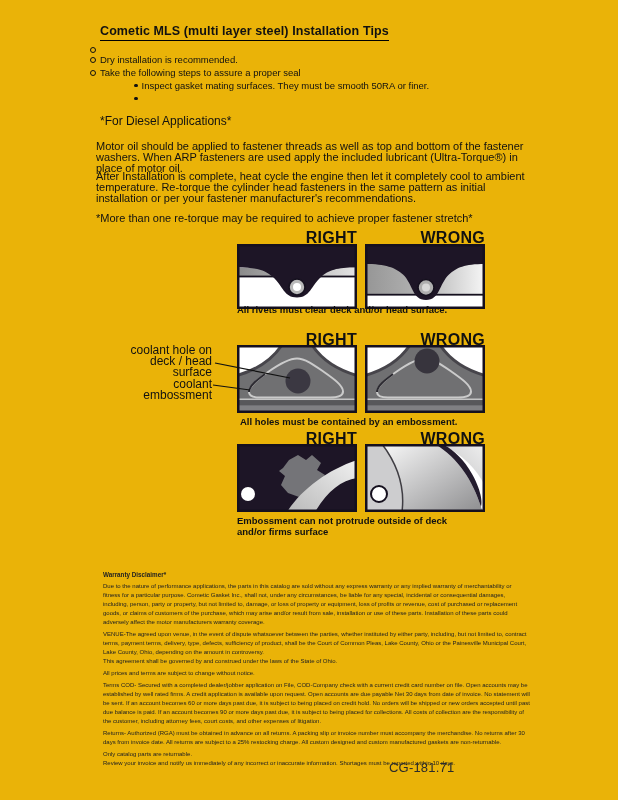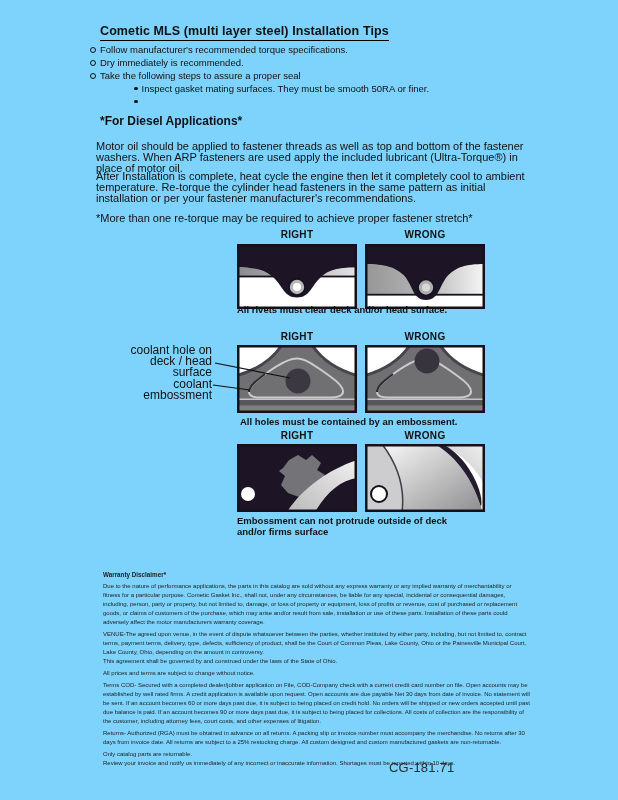--- a/index.html
+++ b/index.html
@@ -1,57 +1,56 @@
 <!DOCTYPE html>
 <html><head>
 <meta charset="utf-8">
 <style>
   html,body{margin:0;padding:0;background:#fff;}
-  .page{position:relative;width:618px;height:800px;background:#7dd3fc;overflow:hidden;
+  .page{position:relative;width:618px;height:800px;background:#eab308;overflow:hidden;
         font-family:"Liberation Sans", sans-serif;color:#111;}
   .abs{position:absolute;}
   .title{left:100px;top:24px;font-size:12.5px;font-weight:bold;
          border-bottom:1.5px solid #000;padding-bottom:2px;letter-spacing:.1px;}
   .tips{left:90px;top:43px;width:470px;font-size:9.5px;line-height:13px;}
   .tip{display:flex;align-items:flex-start;}
   .tip.sub{margin-left:44px;}
   .om{flex:0 0 auto;width:4px;height:4px;border:1px solid #111;border-radius:50%;
       margin:4px 4px 0 0;}
   .fm{flex:0 0 auto;width:3.5px;height:3.5px;background:#111;border-radius:50%;
       margin:4.5px 4px 0 0;}
-  .h2{left:100px;top:114px;font-size:12px;font-weight:bold;}
+  .h2{left:100px;top:114px;font-size:12px;font-weight:normal;}
   .para{font-size:11px;line-height:11px;width:432px;left:96px;margin-top:9px;}
   .p1{top:132px;}
   .p2{top:162px;}
   .p3{top:204px;}
-  .dlabel{width:120px;text-align:center;font-size:10px;font-weight:bold;letter-spacing:.3px;}
+  .dlabel{width:120px;text-align:right;font-size:16px;font-weight:bold;letter-spacing:.3px;}
   .cap{font-size:9.5px;font-weight:bold;line-height:11px;}
   .ann{font-size:12px;line-height:11px;text-align:right;width:96px;}
   .smallprint{left:103px;top:570px;width:427px;font-size:6px;line-height:9px;color:#222;}
   .smallprint .fh{font-size:6.3px;font-weight:bold;margin-bottom:3px;}
   .smallprint p{margin:0 0 3px 0;}
   .smallprint .tight{margin:0;}
   .pagecode{left:389px;top:760px;font-size:13px;color:#2b2b2b;letter-spacing:.2px;}
   svg{display:block;}
 </style>
 </head>
 <body>
 
 <div class="page">
 
   <div class="abs title">Cometic MLS (multi layer steel) Installation Tips</div>
 
   <div class="abs tips">
     <div class="tip">
         <span class="om"></span>
-        <span>Follow manufacturer's recommended torque specifications.</span>
       </div>
     <div class="tip">
         <span class="om"></span>
-        <span>Dry immediately is recommended.</span>
+        <span>Dry installation is recommended.</span>
       </div>
     <div class="tip">
         <span class="om"></span>
         <span>Take the following steps to assure a proper seal</span>
       </div>
     <div class="tip sub">
         <span class="fm"></span>
         <span>Inspect gasket mating surfaces.  They must be smooth 50RA or finer.</span>
       </div>
     <div class="tip sub">

